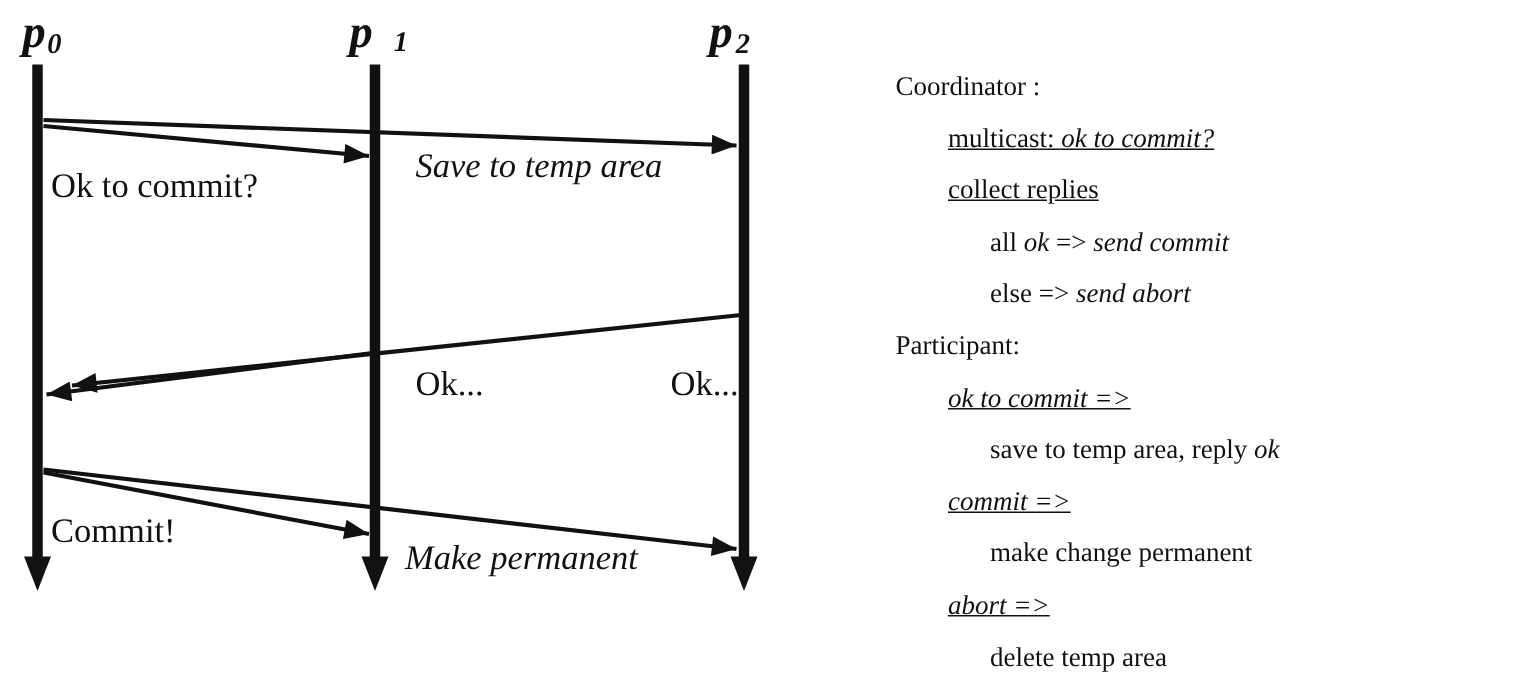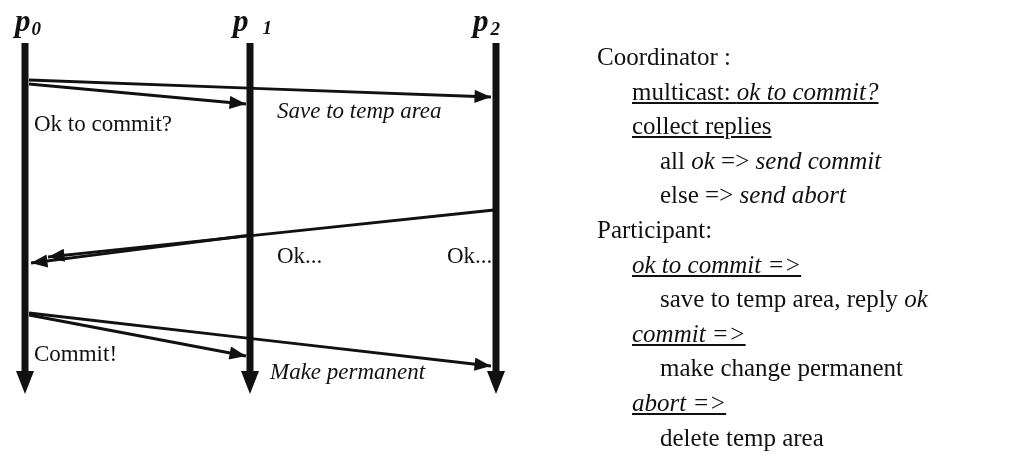--- a/index.html
+++ b/index.html
@@ -12,21 +12,21 @@
   .lifeline { stroke:#111; stroke-width:7; }
   .msg { stroke:#111; stroke-width:2.8; fill:none; }
   .fill { fill:#111; }
   .plabel { font-family:"Liberation Serif", serif; font-weight:bold; font-style:italic;
             font-size:31px; fill:#111; }
   .psub  { font-size:19px; }
   .dlabel { font-family:"Liberation Serif", serif; font-size:23px; fill:#111; }
   .dlabel.it { font-style:italic; }
   .pseudocode {
     position:absolute; left:597px; top:40px;
-    font-size:25px; line-height:34.6px; white-space:pre;
+    font-size:18px; line-height:34.6px; white-space:pre;
   }
   .pc-line.indent-1 { padding-left:35px;text-decoration:underline; }
   .pc-line.indent-2 { padding-left:63px; }
   .pc-line .it { font-style:italic; }
 </style>
 </head>
 <body>
 
 <div id="page">
 

